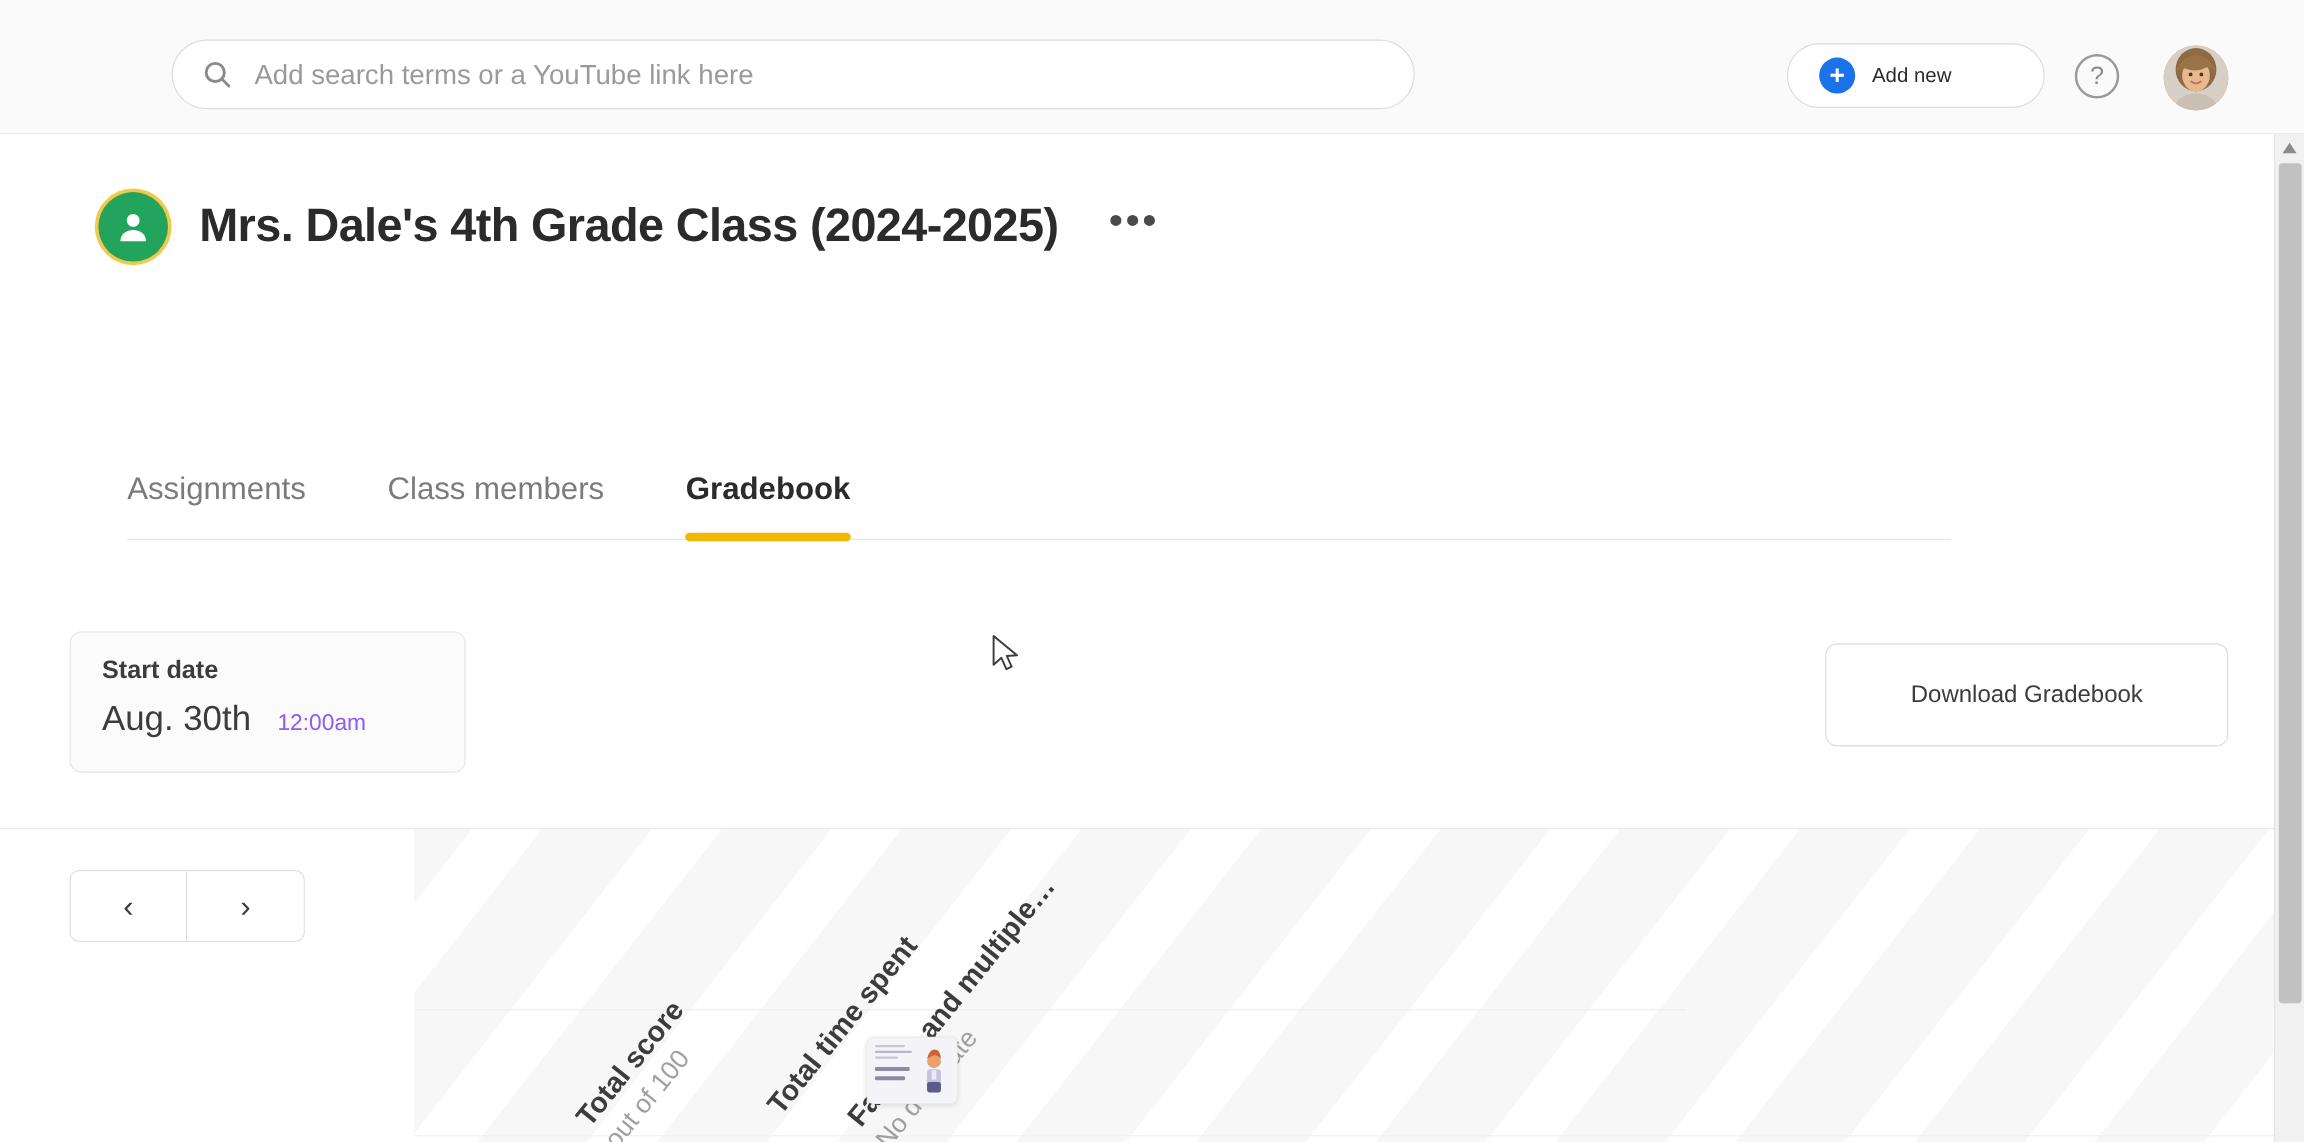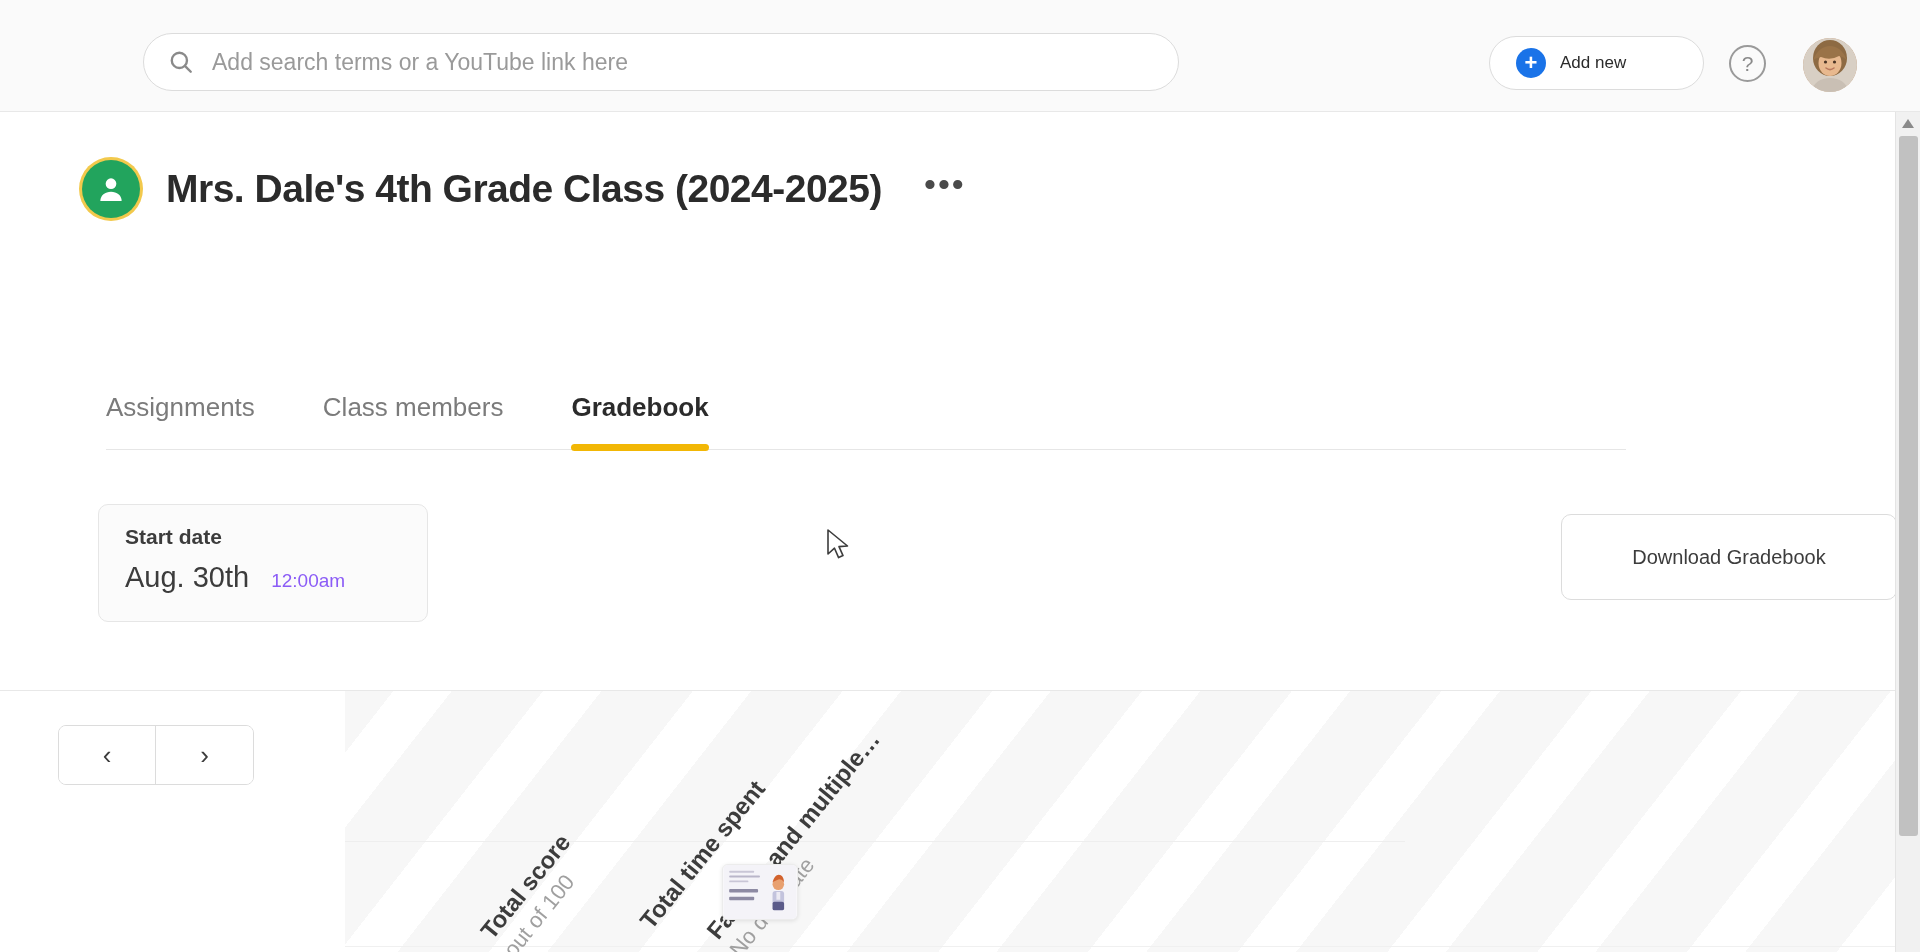--- a/index.html
+++ b/index.html
@@ -89,21 +89,21 @@
     font-size: 26px; color: #7b7b7b; padding: 0 0 26px 0;
     margin-right: 68px; cursor: pointer; position: relative; white-space: nowrap;
   }
   .tab.active { color: #2b2b2b; font-weight: 700; }
   .tab.active::after {
     content: ""; position: absolute; left: 0; right: 0; bottom: -2px;
     height: 7px; background: #F2B705; border-radius: 4px;
   }
 
   
-  .daterow { position: absolute; left: 58px; top: 392px; width: 1780px; height: 118px; margin-left: 40px; }
+  .daterow { position: absolute; left: 58px; top: 414px; width: 1780px; height: 118px; }
   .date-card {
     position: absolute; top: 0; height: 118px;
     background: #fbfbfb; border: 1px solid #e6e6e6; border-radius: 10px;
     padding: 20px 26px;
   }
   .date-card.start { left: 0; width: 330px; }
   .date-card.due { left: 364px; width: 332px; }
   .date-label { font-size: 21px; color: #3c3c3c; font-weight: 600; margin-bottom: 12px; }
   .date-value-row { display: flex; align-items: baseline; gap: 22px; }
   .date-value { font-size: 29px; color: #3c3c3c; }

